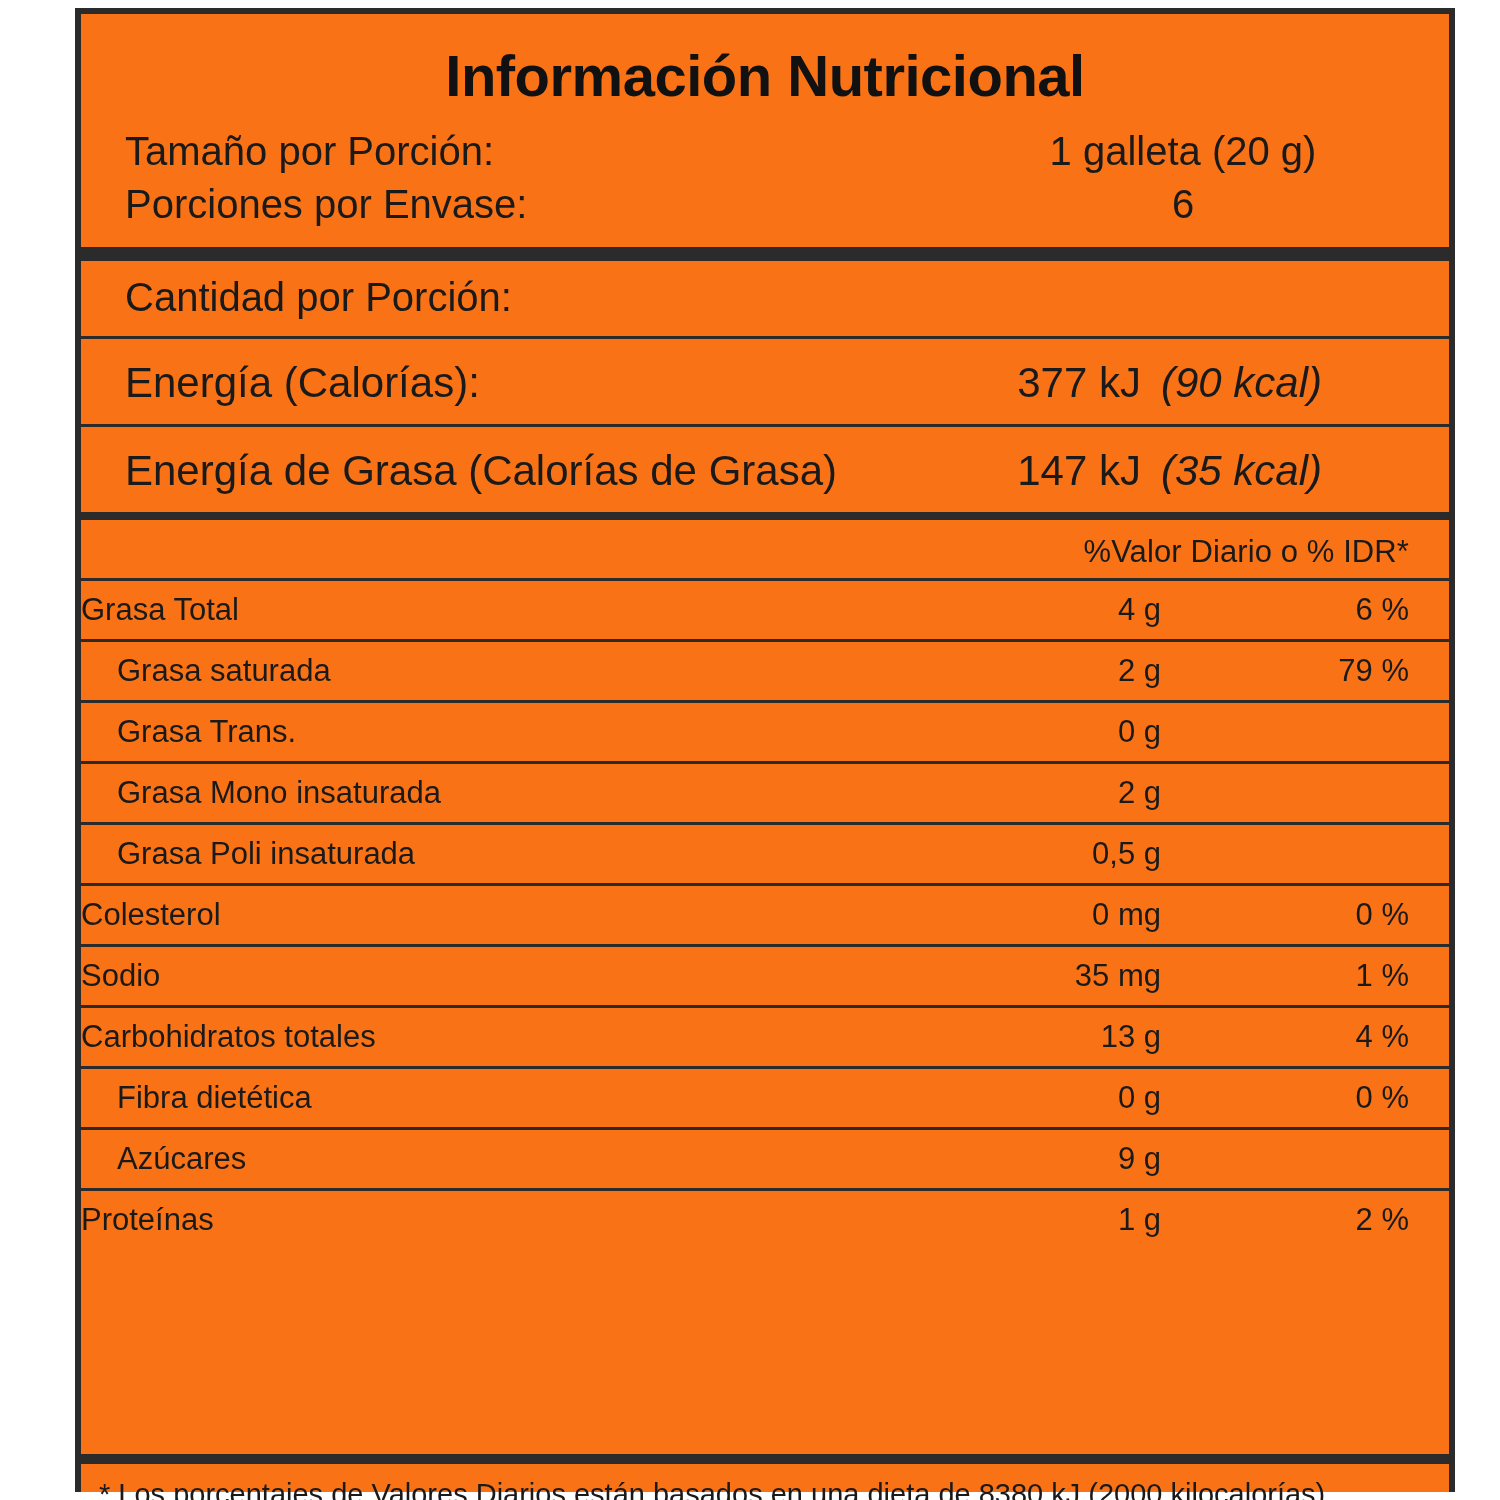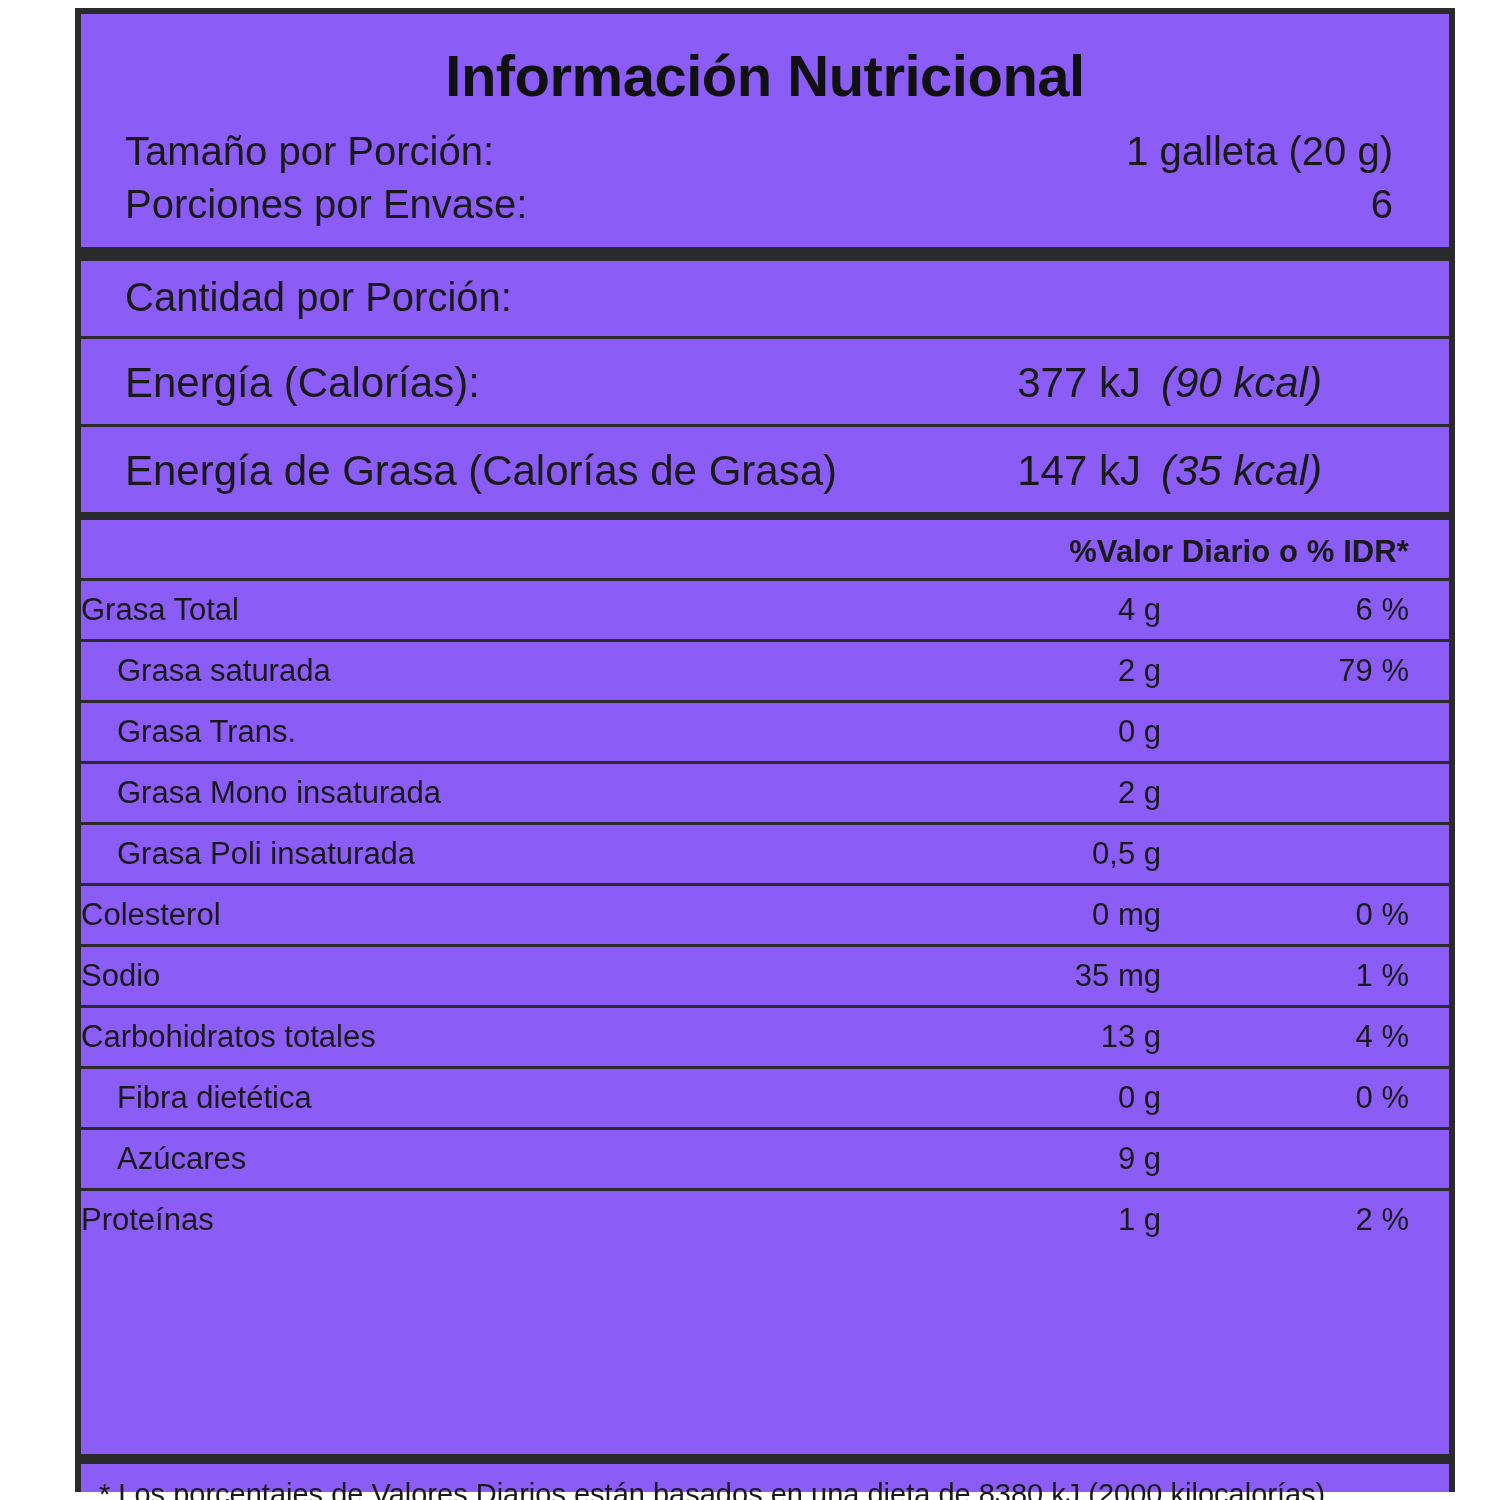--- a/index.html
+++ b/index.html
@@ -14,21 +14,21 @@
     color: #1a1a1a;
     overflow: hidden;
   }
 
   .label-panel {
     position: absolute;
     left: 75px;
     top: 8px;
     width: 1380px;
     height: 1484px;
-    background: #8b5cf6;
+    background: #f97316;
     box-sizing: border-box;
     border-left: 6px solid #2b2b2b;
     border-right: 6px solid #2b2b2b;
     border-top: 6px solid #2b2b2b;
     padding: 0;
   }
 
   .inner {
     position: relative;
     width: 100%;
@@ -74,21 +74,21 @@
     padding-right: 40px;
     white-space: nowrap;
   }
 
   .serving-block {
     padding-top: 6px;
     padding-bottom: 10px;
   }
   .serving-block .row .amt {
     flex: 0 0 420px;
-    text-align: right;
+    text-align: center;
     padding-left: 10px;
   }
   .serving-block .row .dv {
     flex: 0 0 0;
     padding: 0;
   }
 
   .rule-thick {
     height: 14px;
     background: #2b2b2b;
@@ -126,21 +126,20 @@
     text-align: left;
     padding-right: 0;
     font-style: italic;
   }
 
   .dv-header {
     text-align: right;
     font-size: 31px;
     padding: 14px 40px 8px 12px;
     letter-spacing: 0.1px;
-    font-weight: bold;
   }
 
   .nutrient-row {
     padding: 9px 0 8px 0;
     font-size: 31px;
   }
   .nutrient-row.indent .name {
     padding-left: 36px;
   }
 

